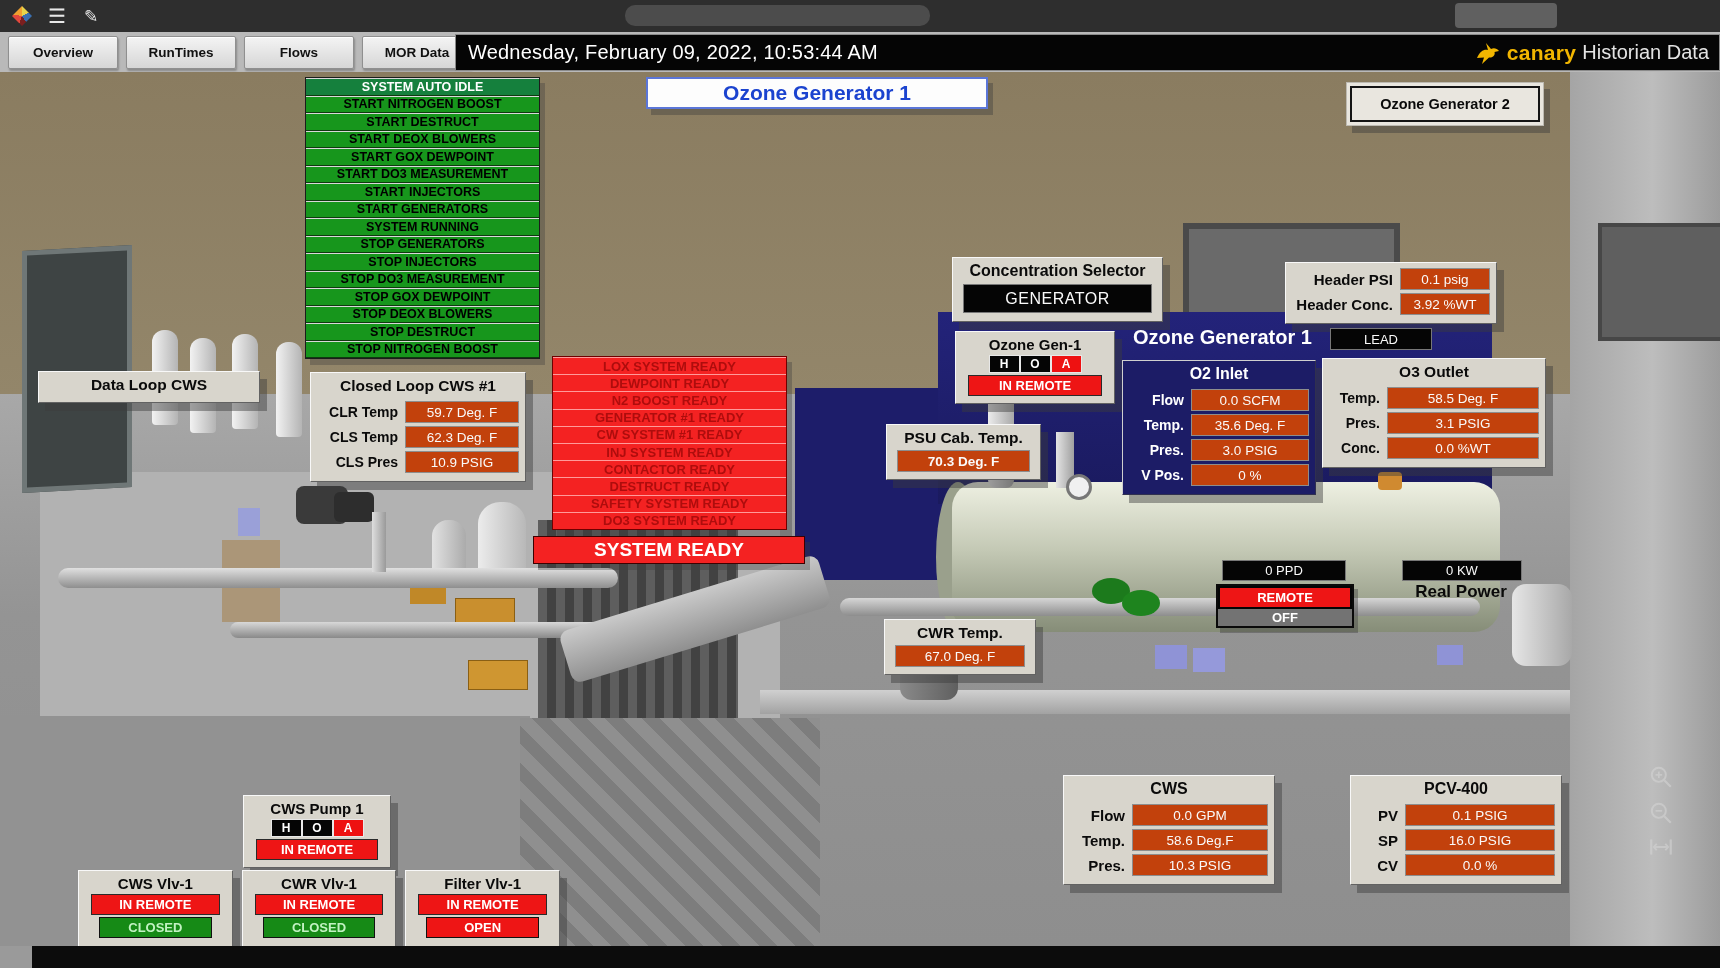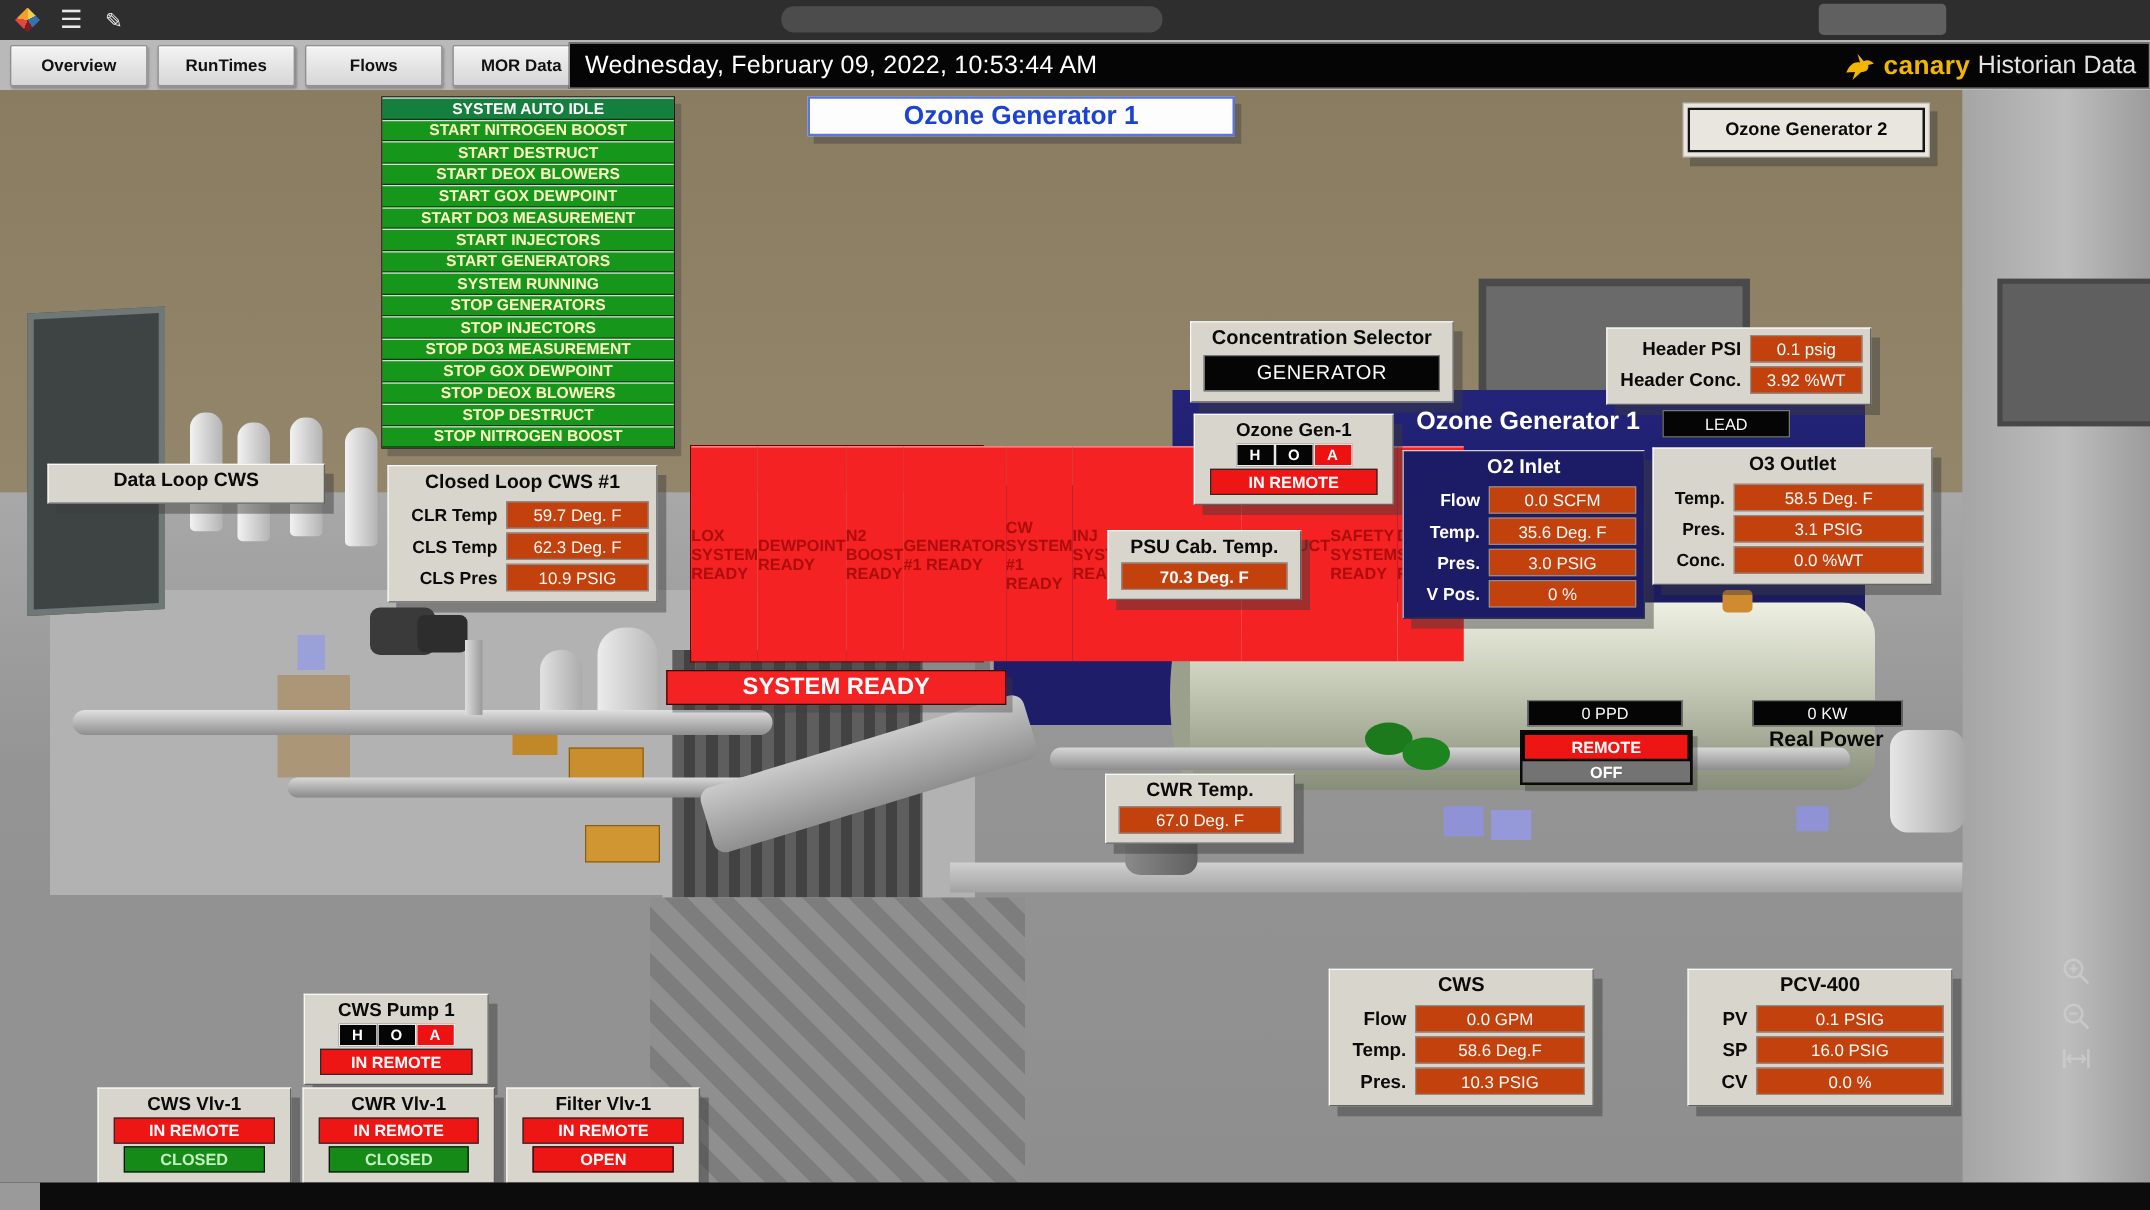--- a/index.html
+++ b/index.html
@@ -93,23 +93,23 @@
 
   .btn3d{background:#e9e6df;border:2px solid #141414;outline:3px solid #e9e6df;outline-offset:0;
      box-shadow:0 0 0 4px #bdbab2,6px 7px 0 4px rgba(60,60,60,.45);
      font-weight:bold;font-size:14.5px;color:#0a0a0a;display:flex;align-items:center;justify-content:center;cursor:pointer;}
   .gen1title{background:#fdfdfd;border:2px solid #5b76d8;box-shadow:5px 6px 0 rgba(60,60,60,.4);
      color:#1b43cf;font-weight:bold;font-size:21px;display:flex;align-items:center;justify-content:center;}
 
   .seq-list{display:flex;flex-direction:column;border:1px solid #1c1c1c;box-shadow:5px 6px 0 rgba(60,60,60,.35);}
   .seq-row{flex:1;display:flex;align-items:center;justify-content:center;font-weight:bold;font-size:12.5px;
      border-top:1px solid #d9d9d9;border-bottom:1px solid #0f3a0f;}
-  .seq-row[data-state="green"]{background:#17961c;color:#fef9c3;}
+  .seq-row[data-state="green"]{background:#17961c;color:#000000;}
   .seq-row[data-state="red"]{background:#15803d;color:#fff;}
-  .ready-list{display:flex;flex-direction:row;border:1px solid #6e0000;box-shadow:5px 6px 0 rgba(60,60,60,.35);}
+  .ready-list{display:flex;flex-direction:column;border:1px solid #6e0000;box-shadow:5px 6px 0 rgba(60,60,60,.35);}
   .ready-row{flex:1;display:flex;align-items:center;justify-content:center;font-weight:bold;font-size:13px;
      background:#f42222;color:#ae0d0d;border-top:1.5px solid #ff9a9a;}
   .sysready{background:#f42222;color:#fff;font-weight:bold;font-size:19px;border:1px solid #3c0000;
      display:flex;align-items:center;justify-content:center;box-shadow:5px 6px 0 rgba(60,60,60,.35);}
 
   .blackbox{background:#050505;color:#fafafa;border:1px solid #777;display:flex;align-items:center;justify-content:center;}
   .hoa-row{display:flex;justify-content:center;gap:0;margin:1px 0 2px;}
   .hoa-cell{width:29px;height:16px;display:flex;align-items:center;justify-content:center;
      background:#050505;color:#fff;font-weight:bold;font-size:12px;border:1px solid #e8e8e8;cursor:pointer;}
   .hoa-cell.active{background:#ee1111;}

